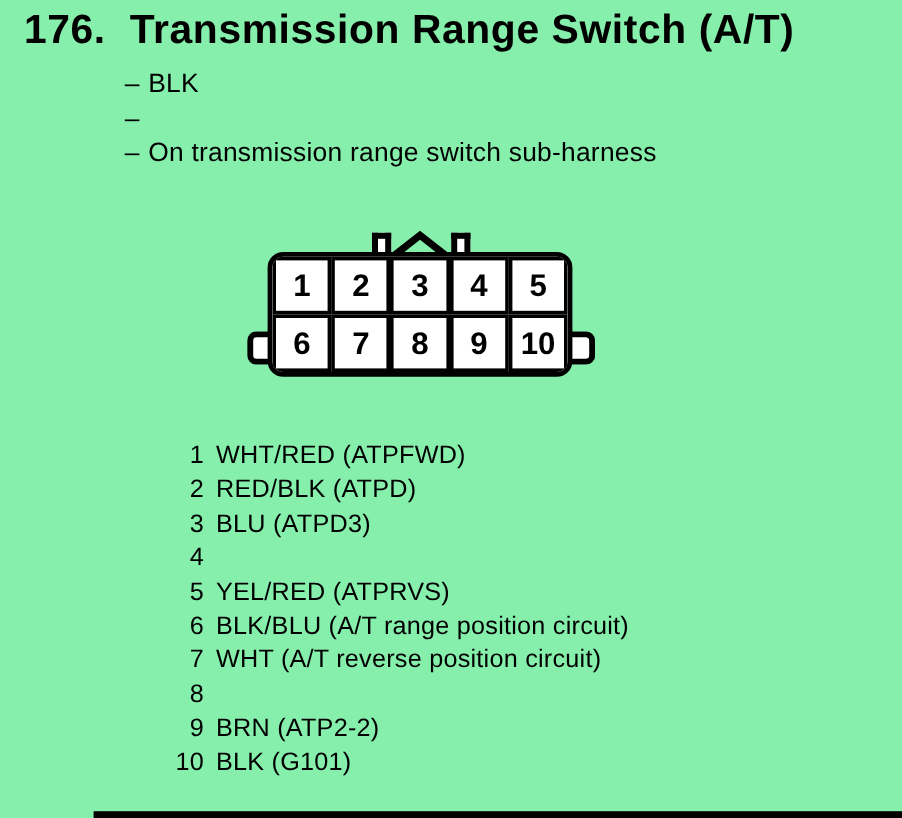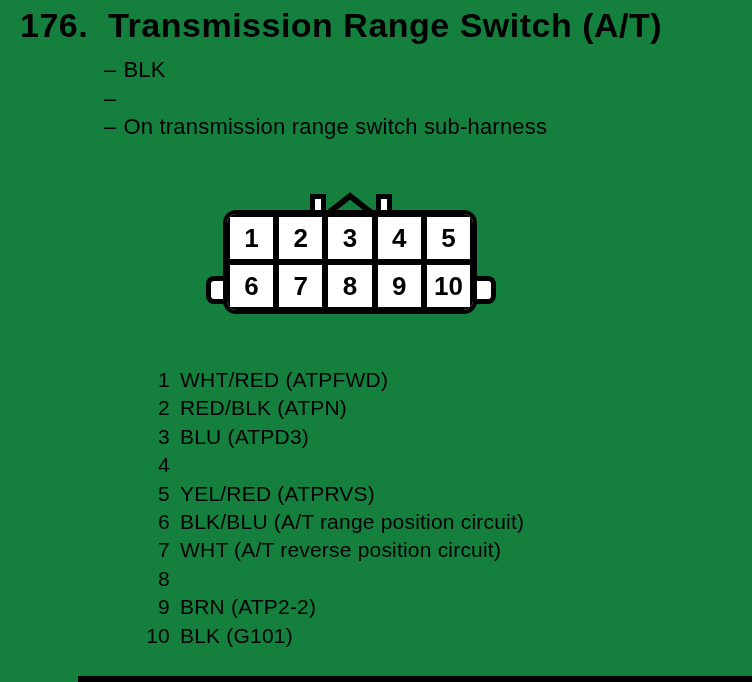--- a/index.html
+++ b/index.html
@@ -4,21 +4,21 @@
 <style>
   html, body {
     margin: 0;
     padding: 0;
     background: #ffffff;
   }
   .page {
     position: relative;
     width: 752px;
     height: 682px;
-    background: #15803d;
+    background: #86efac;
     font-family: "Liberation Sans", sans-serif;
     color: #000000;
     overflow: hidden;
   }
 
   
   .title {
     position: absolute;
     left: 20px;
     top: 6px;
@@ -182,21 +182,21 @@
     </div>
   </div>
 
   <div class="pins">
     <div class="pin-row">
       <span class="pin-num">1</span>
       <span class="pin-label">WHT/RED (ATPFWD)</span>
     </div>
     <div class="pin-row">
       <span class="pin-num">2</span>
-      <span class="pin-label">RED/BLK (ATPN)</span>
+      <span class="pin-label">RED/BLK (ATPD)</span>
     </div>
     <div class="pin-row">
       <span class="pin-num">3</span>
       <span class="pin-label">BLU (ATPD3)</span>
     </div>
     <div class="pin-row">
       <span class="pin-num">4</span>
     </div>
     <div class="pin-row">
       <span class="pin-num">5</span>

